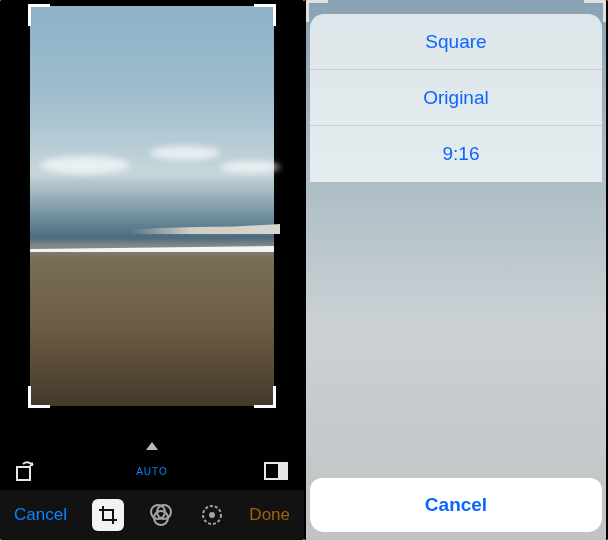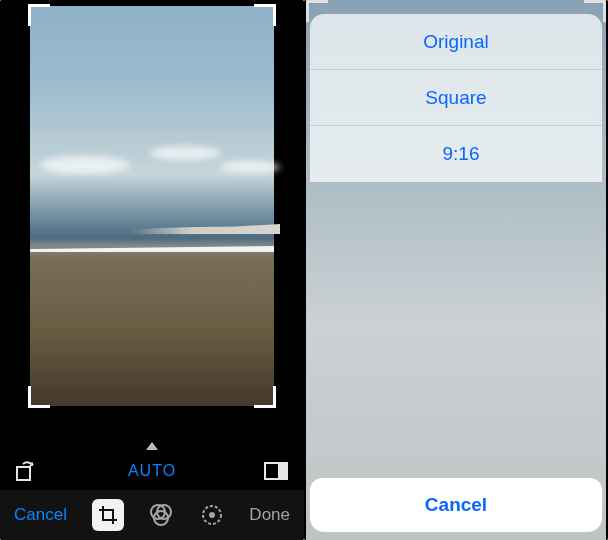--- a/index.html
+++ b/index.html
@@ -52,26 +52,26 @@
     width: 420px; height: 420px; border-radius: 50%;
   }
   .dial-arrow {
     position: absolute; left: 50%; top: 56px; transform: translateX(-50%);
     width: 0; height: 0; border-left: 6px solid transparent; border-right: 6px solid transparent;
     border-bottom: 8px solid #bbb;
   }
 
   .mid-row { position: absolute; left: 0; top: 454px; width: 304px; height: 34px; display:flex; align-items:center; justify-content:space-between; padding:0 16px;}
   .rotate-icon svg { display:block; }
-  .auto-label { color:#0a84ff; font-size:16px; letter-spacing:1px; }
+  .auto-label { color:#0a84ff; font-size:10px; letter-spacing:1px; }
   .aspect-icon { width:24px; height:18px; }
 
   .bottom-bar { position:absolute; left:0; bottom:0; width:304px; height:50px; background:#121212; display:flex; align-items:center; justify-content:space-between; padding:0 14px;}
   .bb-btn { color:#0a84ff; font-size:17px; }
-  .bb-btn.disabled { color:#a3a3a3; }
+  .bb-btn.disabled { color:#a16207; }
   .crop-btn { width:32px; height:32px; border-radius:6px; background:#f2f2f2; display:flex; align-items:center; justify-content:center;}
   .icon-filters svg, .icon-adjust svg { display:block;}
 
   
   .right-bg { position:absolute; inset:0; background:#000;}
   .right-photo { position:absolute; left:2px; top:0; width:300px; height:100%;
     background: linear-gradient(to bottom, #9bb9cc 0%, #c7d9e2 35%, #e7eef2 60%, #dadfde 100%);
   }
   .right-photo .corner.tl { left: 0px; top: 0px; }
   .right-photo .corner.tr { right: 0px; top: 0px; }
@@ -157,22 +157,22 @@
     <div class="device">
       <div class="right-bg"></div>
       <div class="right-photo">
         <div class="corner tl"></div>
         <div class="corner tr"></div>
       </div>
       <div class="sheet-mask"></div>
       <div class="sheet">
         <div class="sheet-card" style="flex:1; overflow:hidden; border-radius:12px;">
           <div class="sheet-list" id="sheet-list">
+              <div class="sheet-item">Square</div>
               <div class="sheet-item">Original</div>
-              <div class="sheet-item">Square</div>
               <div class="sheet-item">9:16</div>
             </div>
         </div>
         <div class="sheet-cancel">Cancel</div>
       </div>
     </div>
   </div>
 
 </div>
 

